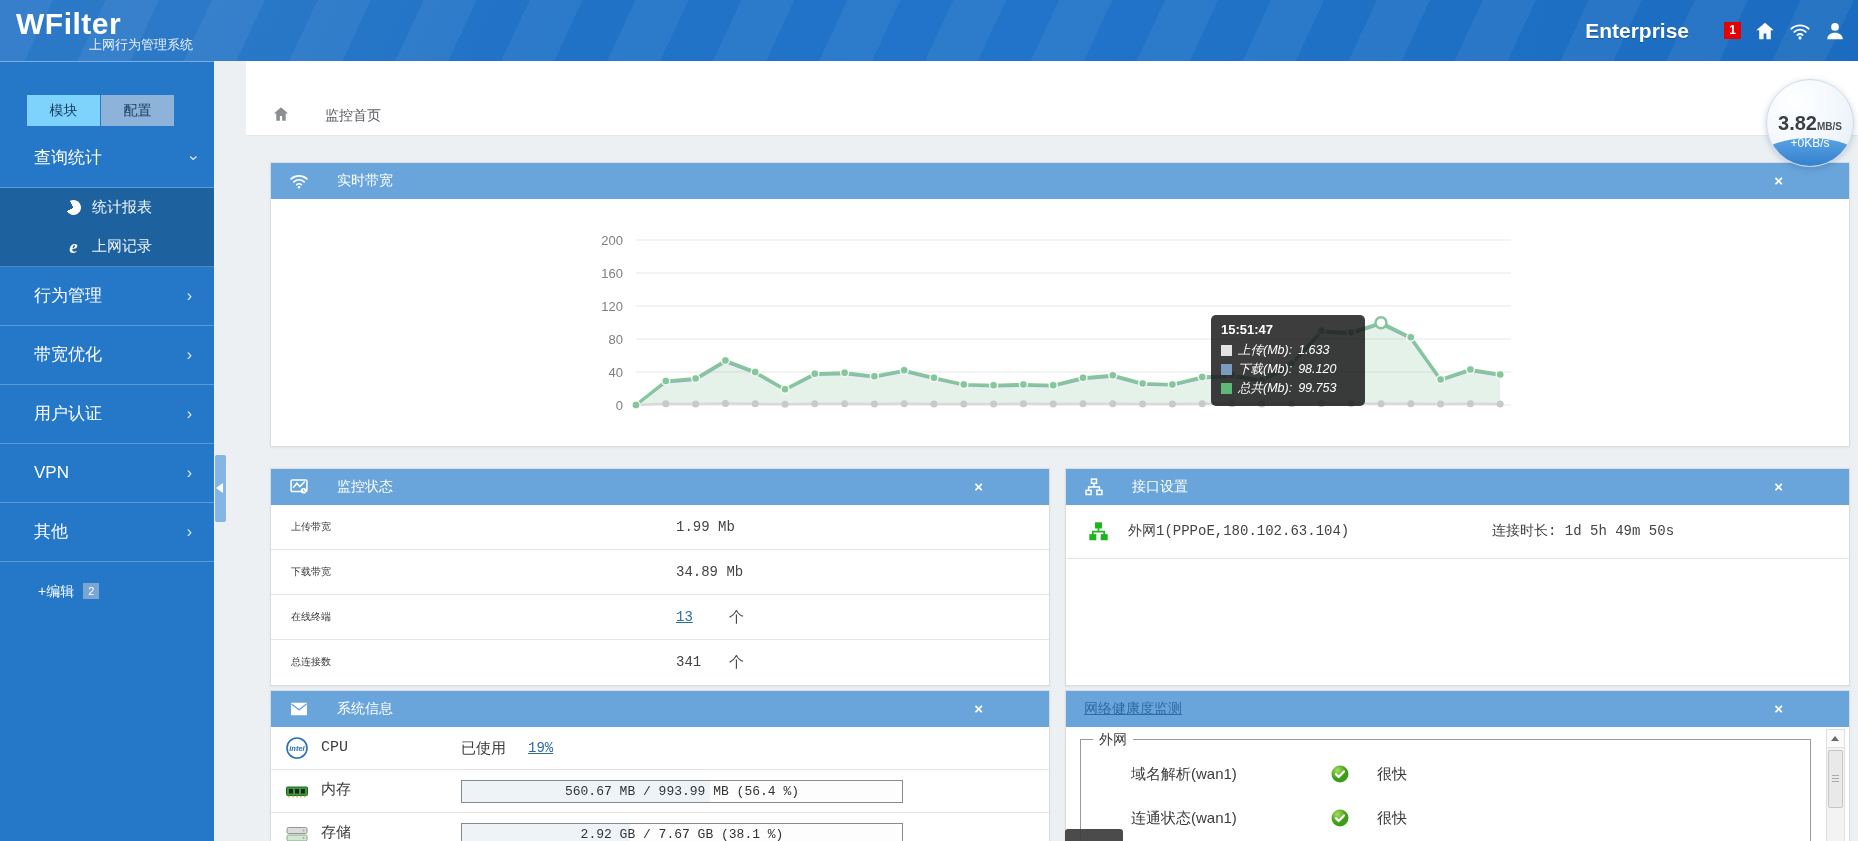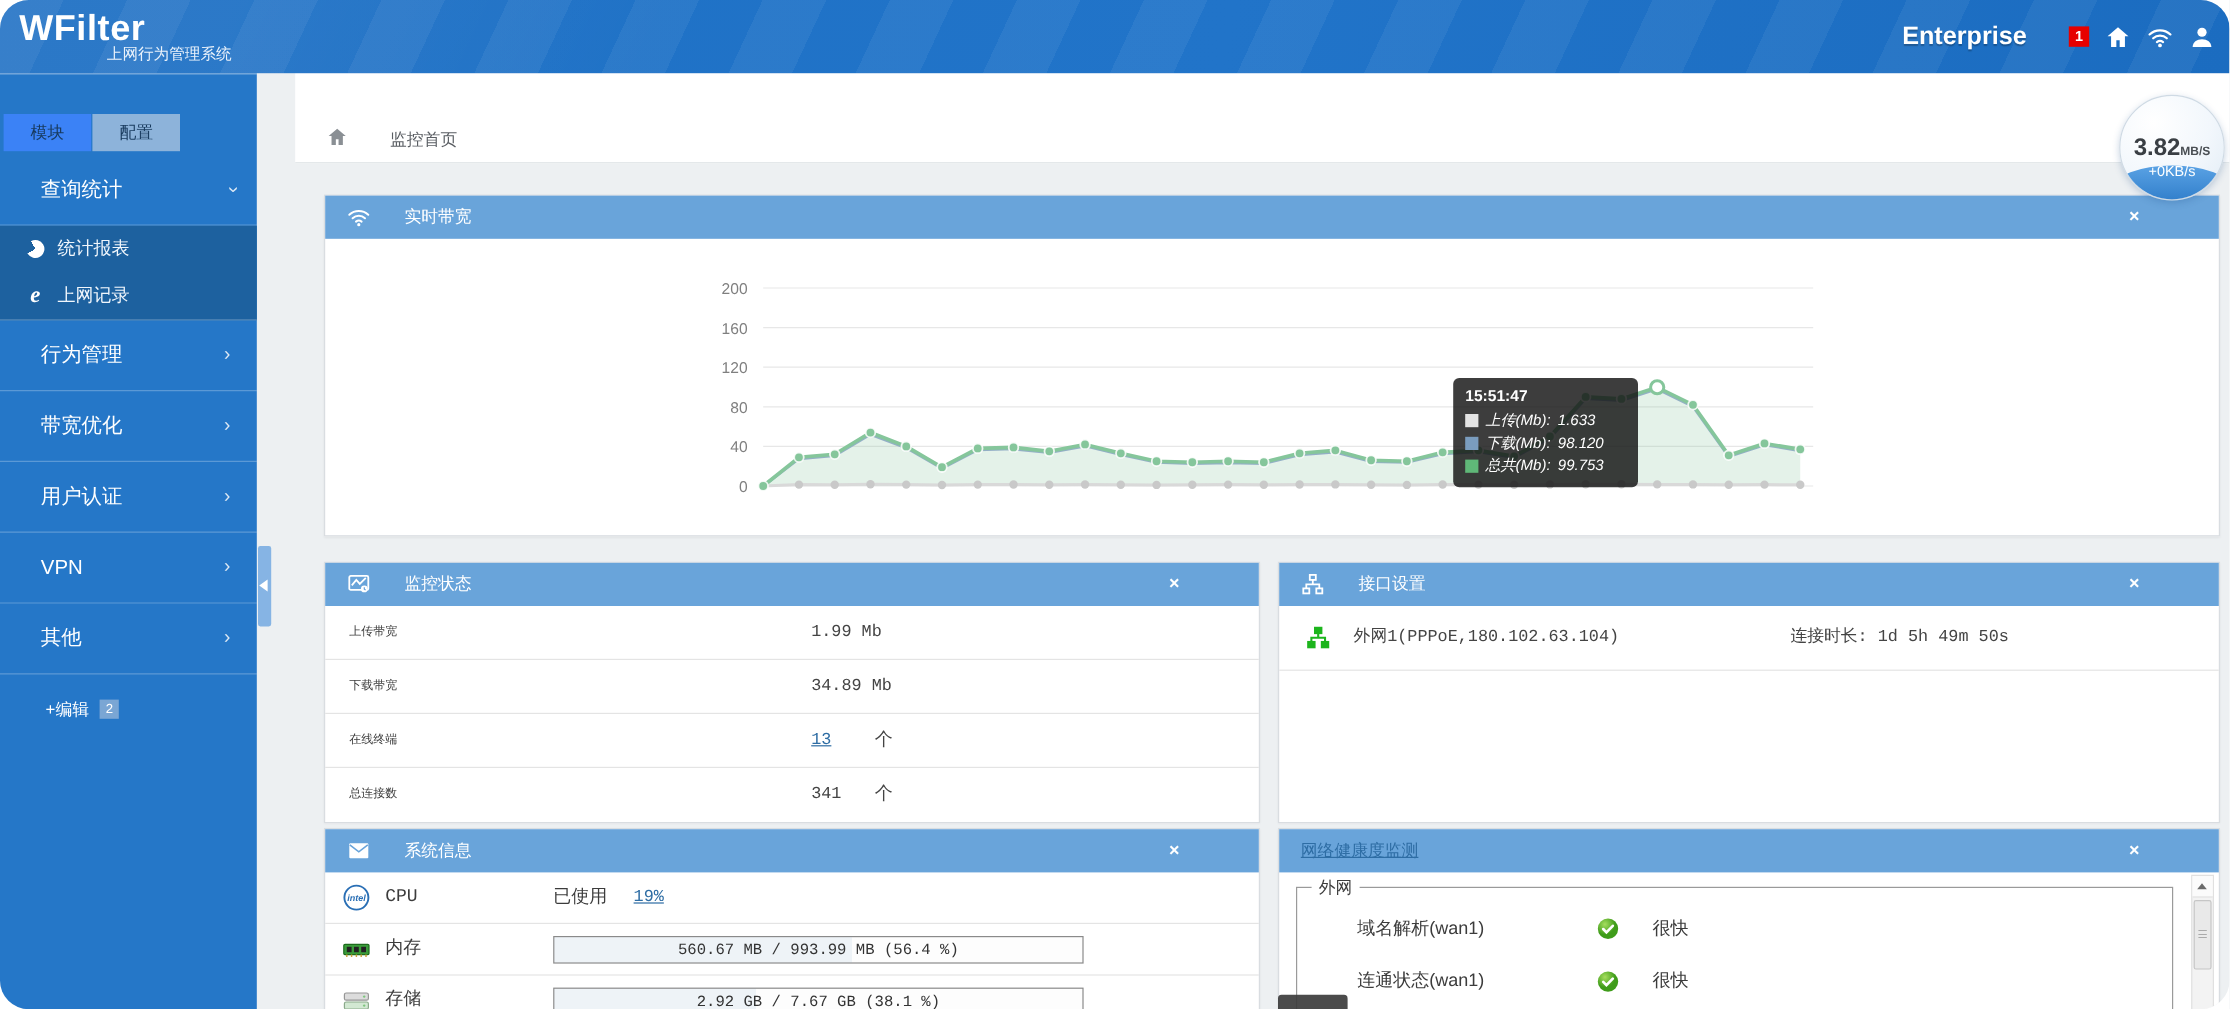--- a/index.html
+++ b/index.html
@@ -1,46 +1,46 @@
 <!DOCTYPE html>
 <html><head>
 <meta charset="utf-8">
 <style>
   html,body{margin:0;padding:0;}
   .app{position:relative;width:1858px;height:841px;overflow:hidden;background:#edf0f2;
-       font-family:"Liberation Sans",sans-serif;border-radius:24px;-webkit-font-smoothing:antialiased;}
+       font-family:"Liberation Sans",sans-serif;-webkit-font-smoothing:antialiased;}
 
   
   .app-header{position:absolute;left:0;top:0;width:1858px;height:61px;
     background:linear-gradient(100deg,#1e70c4 0%,#2174c9 55%,#1b6cc0 100%);z-index:20;}
   .app-header::before{content:'';position:absolute;inset:0;pointer-events:none;
     background:repeating-linear-gradient(115deg,rgba(255,255,255,.055) 0 48px,rgba(255,255,255,0) 48px 96px),
                linear-gradient(115deg,rgba(255,255,255,.06) 10%,transparent 30%);}
   .logo{position:absolute;left:16px;top:7px;color:#fff;font-size:30px;font-weight:bold;letter-spacing:.5px;}
   .logo-sub{position:absolute;left:89px;top:36px;color:#eaf2fb;font-size:13px;}
   .hdr-right{position:absolute;right:12px;top:0;height:61px;display:flex;align-items:center;gap:13px;}
   .edition{color:#fff;font-size:21px;font-weight:bold;margin-right:22px;text-shadow:0 1px 1px rgba(0,0,0,.25);}
   .notif-badge{width:17px;height:17px;background:#e60000;color:#fff;font-size:12px;font-weight:bold;
     text-align:center;line-height:17px;}
   .hicon{width:22px;height:22px;display:inline-block;cursor:pointer;}
 
   
   .sidebar{position:absolute;left:0;top:61px;width:214px;height:780px;background:#2577c8;
     border-top:1px solid rgba(255,255,255,.4);z-index:15;}
   .side-tabs{position:absolute;left:3px;top:33px;display:flex;}
   .side-tab{width:73px;height:31px;line-height:31px;text-align:center;font-size:14px;color:#17395c;cursor:pointer;}
-  .side-tab.active{background:#3b82f6;}
+  .side-tab.active{background:#7dd3fc;margin-left:24px;}
   .side-tab.inactive{background:#8db3da;margin-left:1px;}
   .menu{position:absolute;left:0;top:67px;width:214px;}
   .menu-item{position:relative;height:58px;line-height:58px;padding-left:34px;font-size:17px;color:#fff;
     border-bottom:1px solid rgba(255,255,255,.25);cursor:pointer;}
   .chev{position:absolute;right:22px;top:0;font-size:16px;color:#dfeaf5;}
   .chev.down{transform:rotate(90deg);transform-origin:center;right:18px;}
   .submenu{background:#1d619f;border-bottom:1px solid rgba(255,255,255,.25);}
-  .submenu-item{display:flex;align-items:center;height:39px;padding-left:22px;font-size:15px;color:#f0f6fc;cursor:pointer;gap:11px;}
+  .submenu-item{display:flex;align-items:center;height:39px;padding-left:66px;font-size:15px;color:#f0f6fc;cursor:pointer;gap:11px;}
   .pie-icon{width:15px;height:15px;border-radius:50%;
     background:conic-gradient(#fff 0 272deg,rgba(255,255,255,0) 272deg 360deg);transform:rotate(-30deg);}
   .e-icon{width:15px;text-align:center;}
   .e-icon::before{content:'e';font-family:"Liberation Serif",serif;font-style:italic;font-weight:bold;font-size:19px;color:#fff;}
   .edit-row{position:absolute;left:38px;top:521px;display:flex;align-items:flex-start;cursor:pointer;}
   .edit-label{color:#fff;font-size:14px;}
   .edit-badge{margin-left:9px;width:16px;height:16px;background:#7aa6d4;color:#fff;font-size:11px;
     line-height:16px;text-align:center;}
   .collapse-handle{position:absolute;left:215px;top:455px;width:11px;height:67px;background:#86b4e4;
     border-radius:2px;z-index:16;cursor:pointer;}

